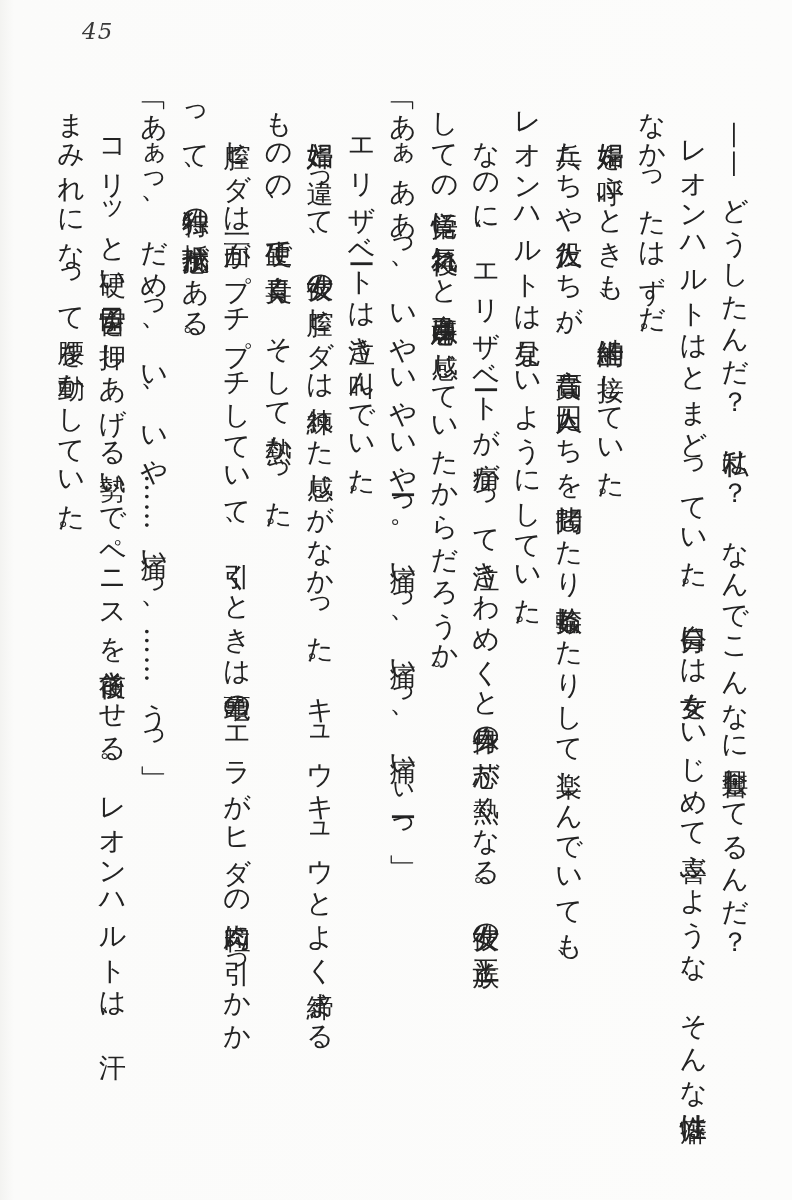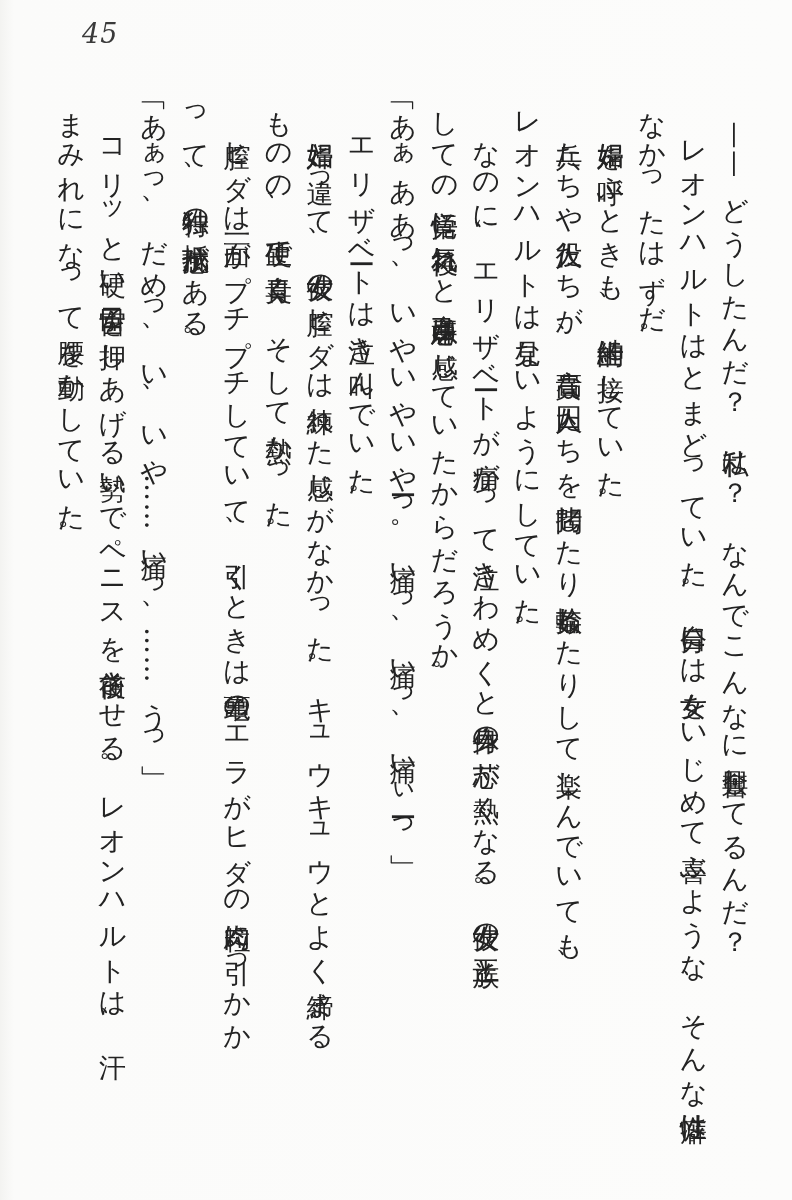--- a/index.html
+++ b/index.html
@@ -16,21 +16,21 @@
   }
   .page {
     position: absolute;
     inset: 0;
     background: linear-gradient(90deg, #f3f3f1 0px, #fbfbfa 14px, #fcfcfb 100%);
   }
   .page-number {
     position: absolute;
     top: 18px;
     left: 82px;
-    font-size: 27px;
+    font-size: 23px;
     font-style: italic;
     color: #3a3a3a;
     letter-spacing: 1px;
   }
   .text-area {
     position: absolute;
     top: 93px;
     right: 36px;
     height: 1092px;
     width: 706px;

